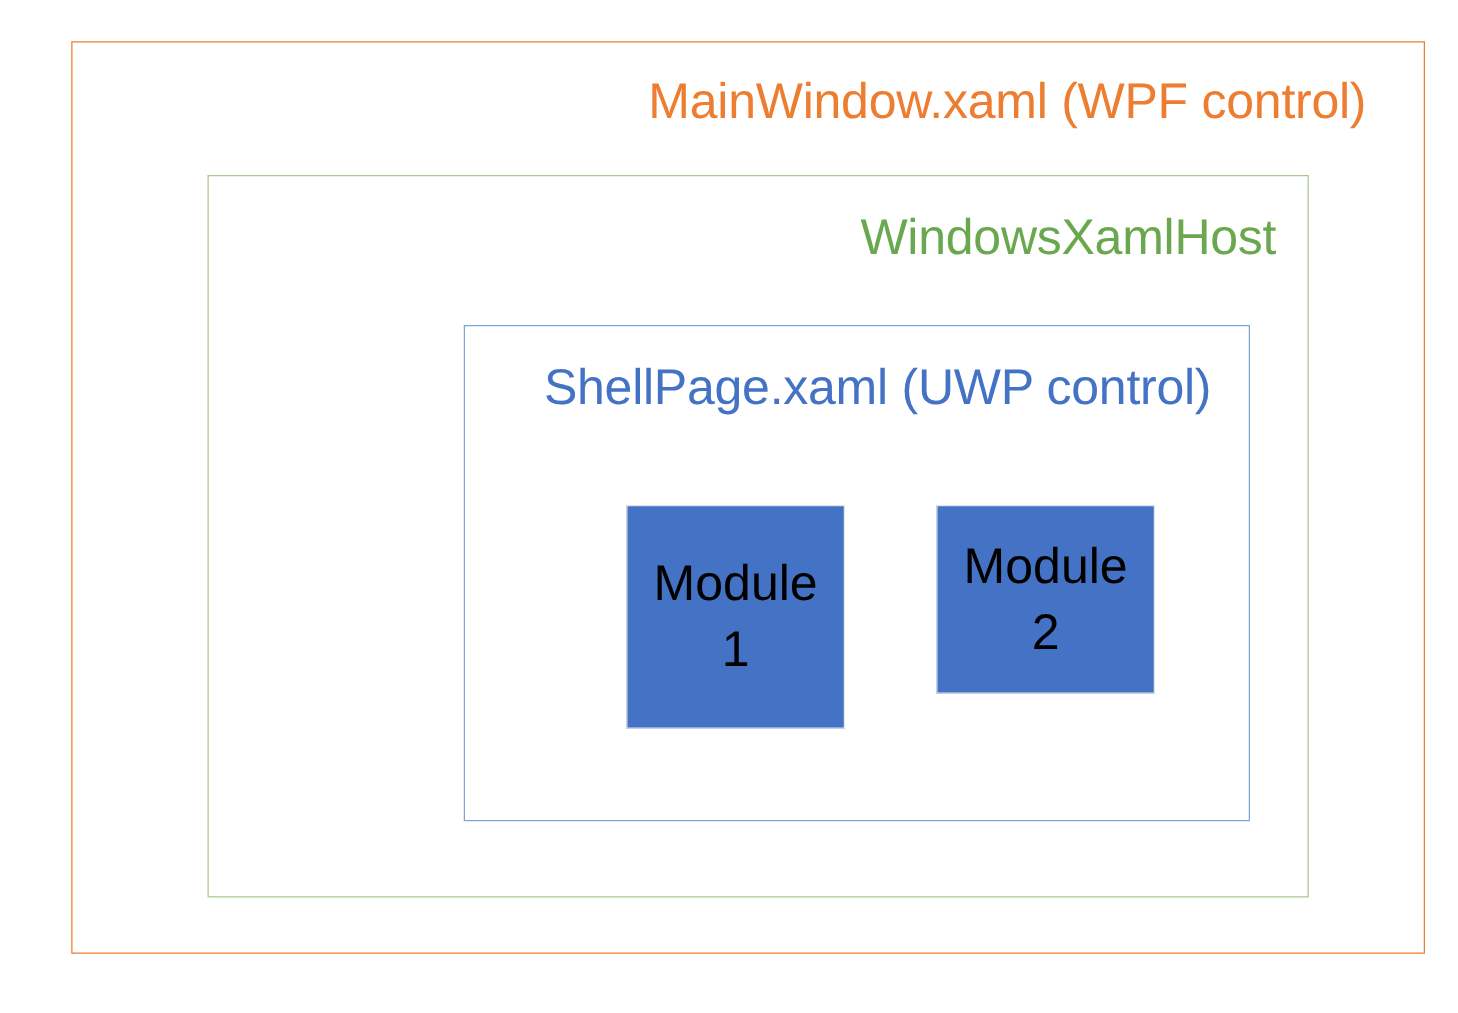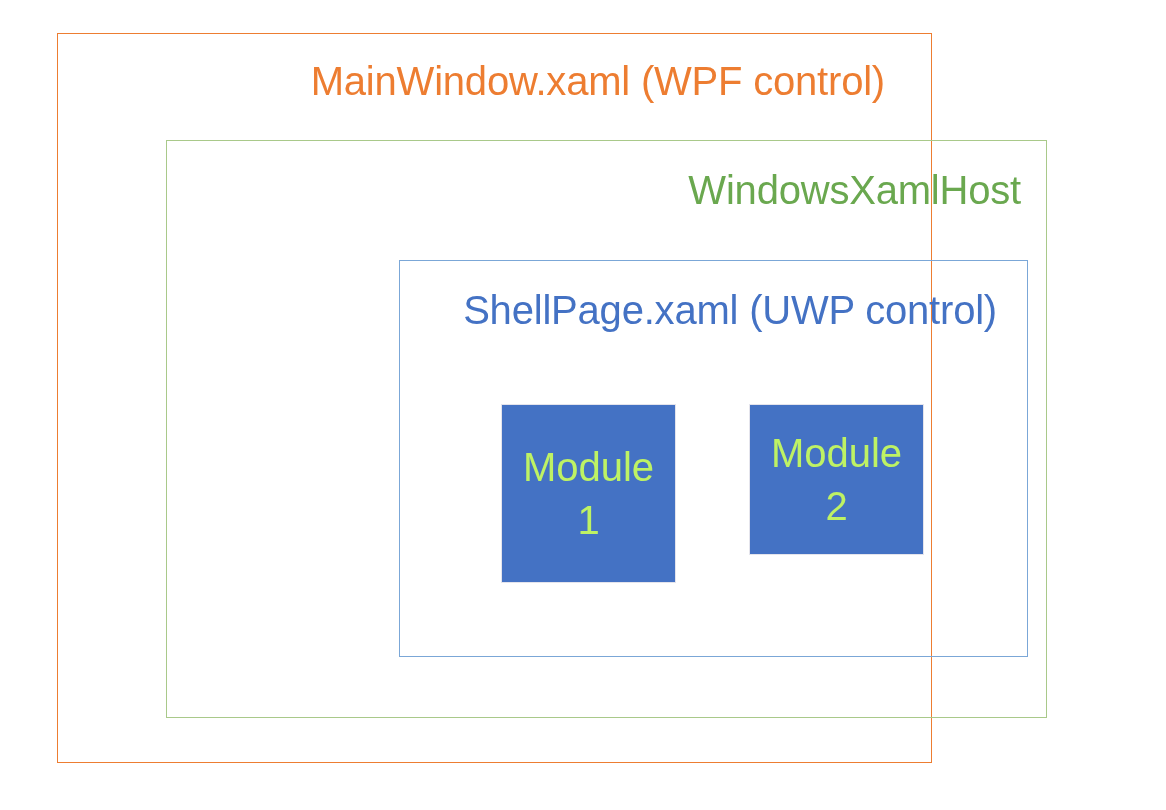--- a/index.html
+++ b/index.html
@@ -18,21 +18,21 @@
   .diagram-canvas {
     position: absolute;
     inset: 0;
   }
 
   
   .layer-outer {
     position: absolute;
     left: 57px;
     top: 33px;
-    width: 875px;
+    width: 1083px;
     height: 730px;
     box-sizing: border-box;
     border: 1.6px solid #ED7D31;
     background: transparent;
   }
   .label-outer {
     position: absolute;
     right: 46px;
     top: 24px;
     font-size: 40px;
@@ -67,21 +67,20 @@
   
   .layer-inner {
     position: absolute;
     left: 371px;
     top: 260px;
     width: 629px;
     height: 397px;
     box-sizing: border-box;
     border: 1.6px solid #7BA7D7;
     background: transparent;
-    margin-left: 28px;
   }
   .label-inner {
     position: absolute;
     right: 30px;
     top: 26px;
     font-size: 40px;
     line-height: 1.15;
     color: #4472C4;
     white-space: nowrap;
     letter-spacing: -0.2px;
@@ -90,21 +89,21 @@
   
   .module-box {
     position: absolute;
     box-sizing: border-box;
     background: #4472C4;
     border: 1.5px solid #E4E4EC;
     display: flex;
     align-items: center;
     justify-content: flex-start;
     text-align: center;
-    color: #bef264;
+    color: #000000;
     font-size: 40px;
     line-height: 1.32;
     padding: 0 10px;
     word-break: break-word;
   }
   .module-1 {
     left: 501px;
     top: 404px;
     width: 175px;
     height: 179px;

